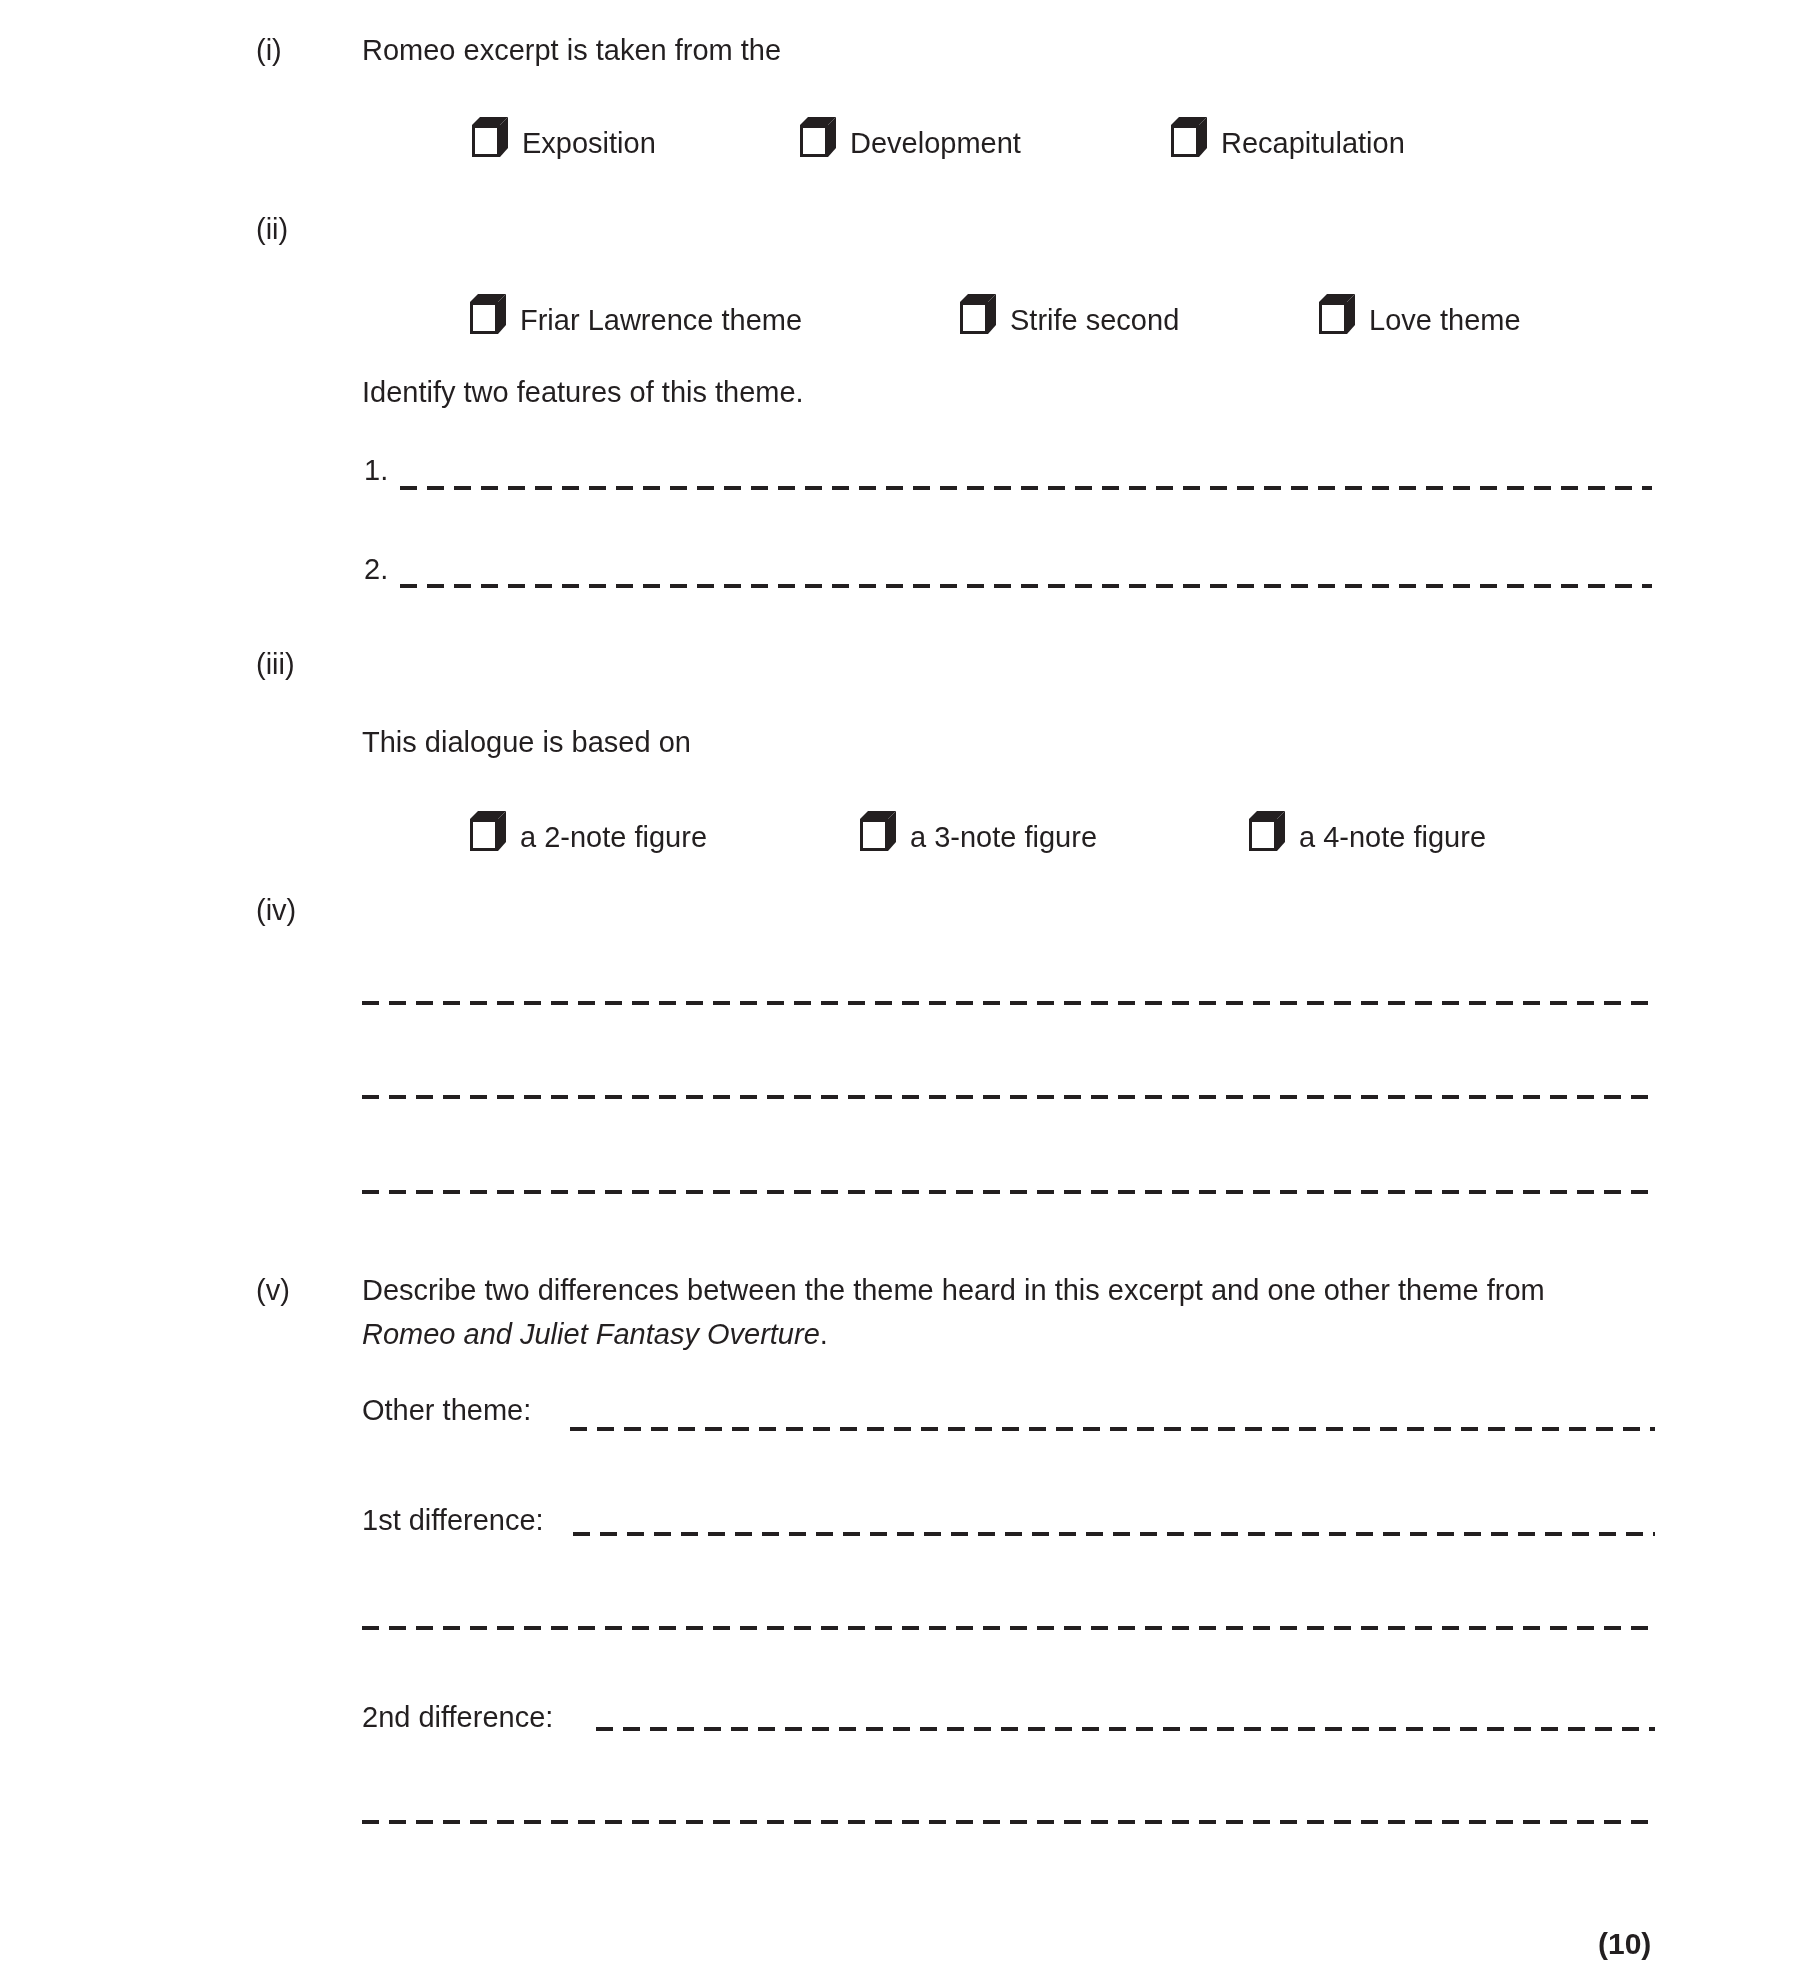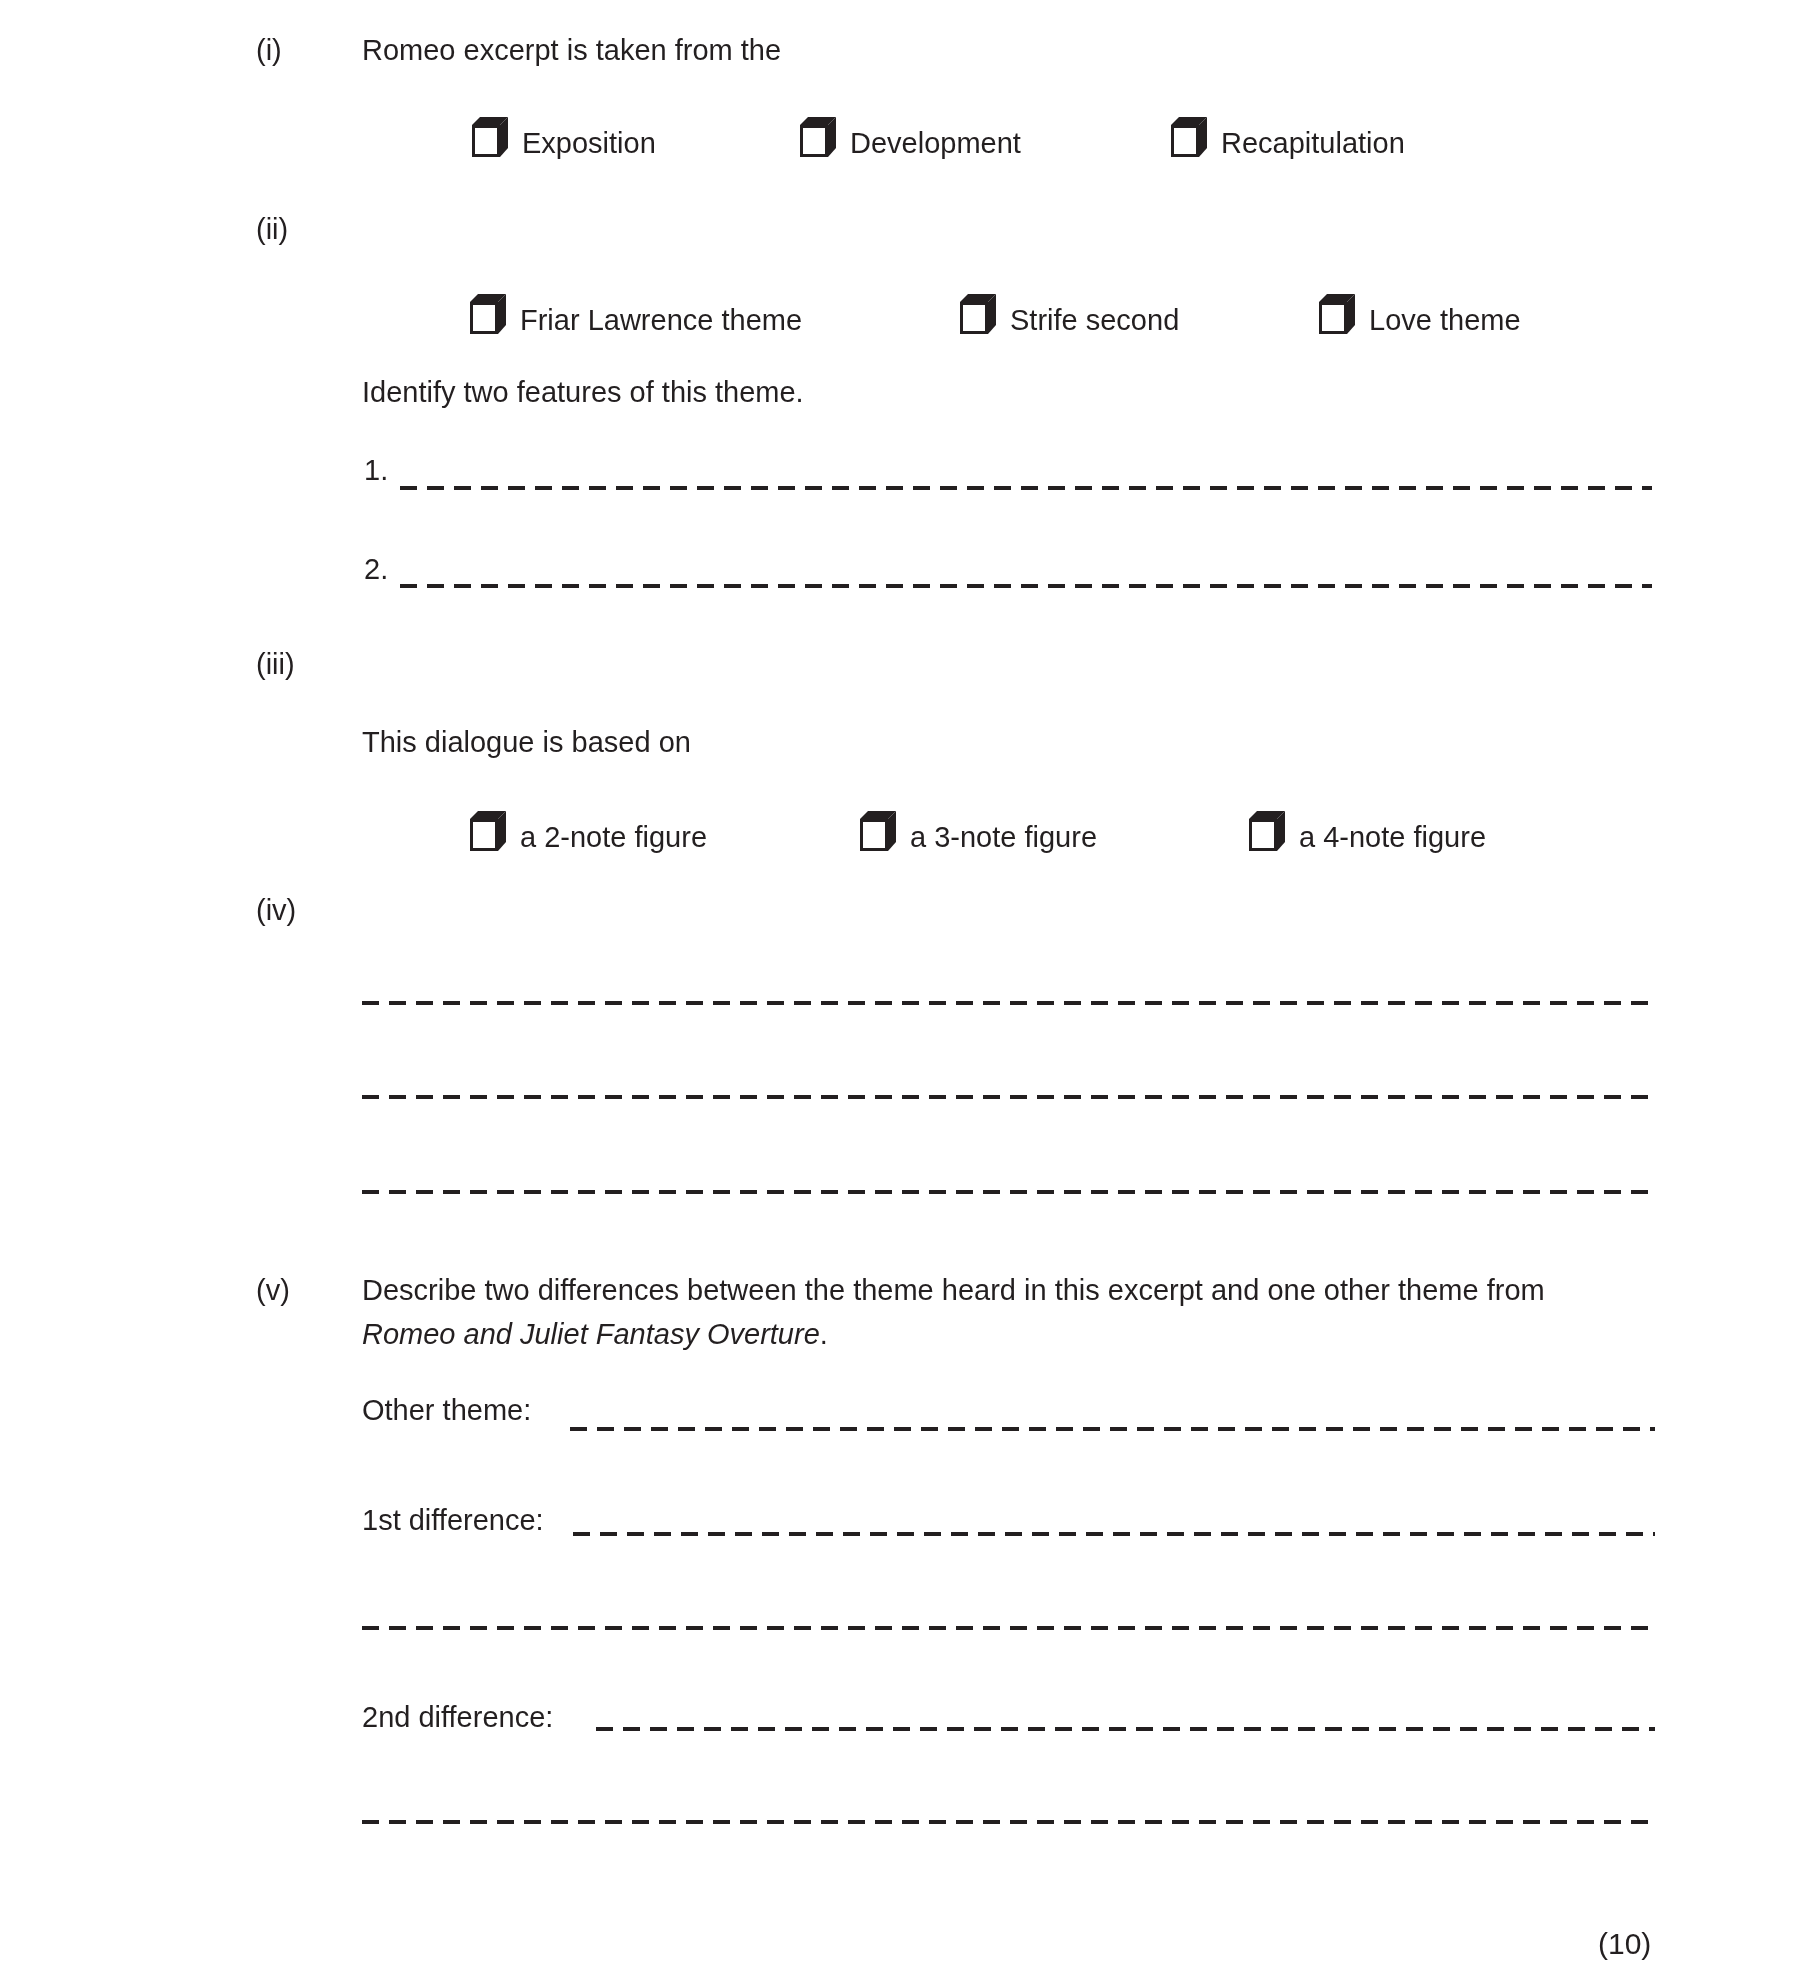--- a/index.html
+++ b/index.html
@@ -47,21 +47,21 @@
     width:38px;
     height:41px;
     flex:0 0 auto;
   }
   .opt .lbl{
     line-height:36px;
     white-space:nowrap;
     transform:translateY(6px);
   }
   .marks{
-    font-weight:400;
+    font-weight:700;
     font-size:30px;
     line-height:36px;
   }
 </style>
 </head>
 <body>
 
 <div class="page">
 
   <div class="abs txt qnum" style="top:32px">(i)</div>

